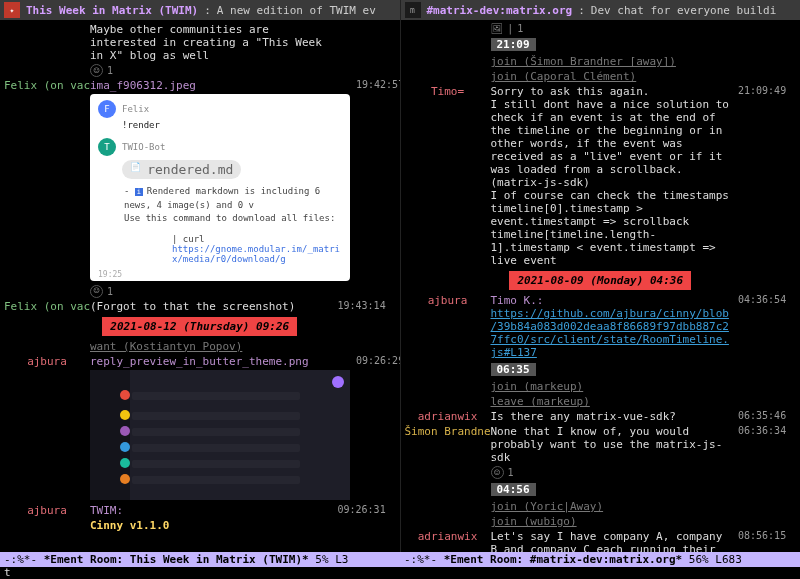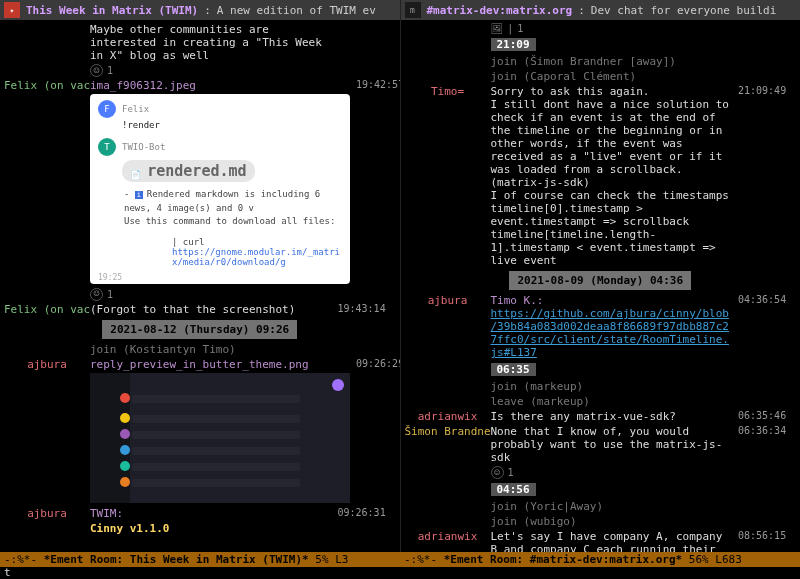--- a/index.html
+++ b/index.html
@@ -34,55 +34,55 @@
   .msg { display:flex; padding: 1px 4px; align-items:flex-start; }
   .sender { width: 86px; flex: 0 0 86px; text-align:left; color:#7fbf7f; white-space:nowrap; overflow:hidden; }
   .sender.red { color:#e06c75;text-align:center; }
   .sender.gold { color:#d7b24a; }
   .body { flex:1; color:#ddd; padding-right:6px; overflow-wrap:anywhere; }
   .body .purple { color:#bb8fce; }
   .body .link { color:#3b9dd8; text-decoration:underline; }
   .body .yellow { color:#ffd866; font-weight:bold; }
   .ts { width: 58px; flex: 0 0 58px; color:#999; font-size:10px; text-align:right; padding-right:10px; }
   .date-sep { text-align:center; color:#000; margin:6px 0; }
-  .date-sep span { background:#737373; padding:3px 8px; font-weight:bold; }
+  .date-sep span { background:#ef4444; padding:3px 8px; font-weight:bold;font-style:italic; }
   .time-chip { display:inline-block; background:#555; color:#fff; padding:0 6px; font-weight:bold; margin:2px 0; }
-  .joinline { color:#777; font-style:normal; }
+  .joinline { color:#777; font-style:normal;text-decoration:underline; }
   .face { color:#888; font-size:10px; border:1px solid #555; border-radius:50%; width:13px; height:13px; display:inline-flex; align-items:center; justify-content:center; line-height:1; }
   .embed {
     background:#fff; color:#222; margin:2px 0; width: 260px; font-size:10px;
     border-radius:4px; overflow:hidden;
   }
   .embed .eh { display:flex; align-items:center; gap:6px; padding:6px 8px 2px; }
   .embed .eh .dot { width:18px; height:18px; background:#4e7cff; border-radius:50%; color:#fff; font-size:9px; display:flex; align-items:center; justify-content:center; }
   .embed .eh .dot.teal { background:#16a085; }
   .embed .eh .nm { color:#888; font-size:9px; }
   .embed .cmd { padding: 0 8px 2px 32px; color:#222; font-size:9px; }
-  .embed .pill { margin:2px 8px 4px 32px; background:#e6e6e6; color:#666; padding:2px 8px; border-radius:10px; display:inline-flex; gap:6px; align-items:flex-end; font-size:15px;font-weight:bold;}
+  .embed .pill { margin:2px 8px 4px 32px; background:#e6e6e6; color:#666; padding:2px 8px; border-radius:10px; display:inline-flex; gap:6px; align-items:flex-start; font-size:13px;}
   .embed .pill::before { content:"📄"; font-size:9px; }
   .embed .lst { padding: 2px 10px 6px 34px; color:#444; font-size:9px; line-height:1.5; }
   .embed .lst .sq { display:inline-block; width:8px; height:8px; background:#3b6fe0; color:#fff; font-size:7px; line-height:8px; text-align:center; margin-right:4px;}
   .embed .curl { padding: 2px 10px 8px 34px; color:#444; font-size:9px; font-family:monospace;margin-left:48px; }
   .embed .curl .lnk { color:#3b6fe0; }
   .embed .stamp { position:relative; left:8px; top:-2px; color:#aaa; font-size:8px; }
   .screenshot {
     width: 260px; height: 130px; background:#1e1e28;
     background-image:
       linear-gradient(90deg, #14141b 0 40px, #1e1e28 40px 100%),
       repeating-linear-gradient(0deg, transparent 0 12px, rgba(255,255,255,.03) 12px 13px);
     position:relative; margin:2px 0;
   }
   .screenshot::before {
     content:""; position:absolute; right:6px; top:6px; width:12px; height:12px;
     border-radius:50%; background:#a070ff;
   }
   .screenshot .strip { position:absolute; left:42px; right:50px; background:rgba(255,255,255,.04); height:8px; border-radius:2px; }
   .screenshot .pip { position:absolute; width:10px; height:10px; border-radius:50%; left:30px; }
   .modeline {
-    position:absolute; left:0; right:0; background:#a16207; color:#000; height:15px;
+    position:absolute; left:0; right:0; background:#c4b5fd; color:#000; height:15px;
     font-size:11px; line-height:15px; padding:0 4px; white-space:nowrap; overflow:hidden;
   }
   .modeline .bold { font-weight:bold; }
   .modelines { position:absolute; left:0; right:0; bottom:12px; display:flex; }
   .modelines .modeline { position:relative; flex:1; }
   .minibuf { position:absolute; left:0; right:0; bottom:0; height:12px; background:#000; color:#ddd; padding:0 4px; font-size:11px; line-height:12px;}
   .reactrow { display:flex; gap:4px; align-items:center; padding-left:0; color:#888; font-size:10px;}
 </style>
 </head>
 <body>
@@ -153,21 +153,21 @@
       <div class="msg">
         <div class="sender">Felix (on vaca</div>
         <div class="body purple">(Forgot to that the screenshot)</div>
         <div class="ts">19:43:14</div>
       </div>
 
       <div class="date-sep"><span>2021-08-12 (Thursday) 09:26</span></div>
 
       <div class="msg">
         <div class="sender"></div>
-        <div class="body joinline">join (Kostiantyn Timo)</div>
+        <div class="body joinline">want (Kostiantyn Popov)</div>
         <div class="ts"></div>
       </div>
 
       <div class="msg">
         <div class="sender red">ajbura</div>
         <div class="body">
           <span class="purple">reply_preview_in_butter_theme.png</span>
           <div class="screenshot">
             <div class="pip" style="top:20px;background:#e74c3c"></div>
             <div class="pip" style="top:40px;background:#f1c40f"></div>

